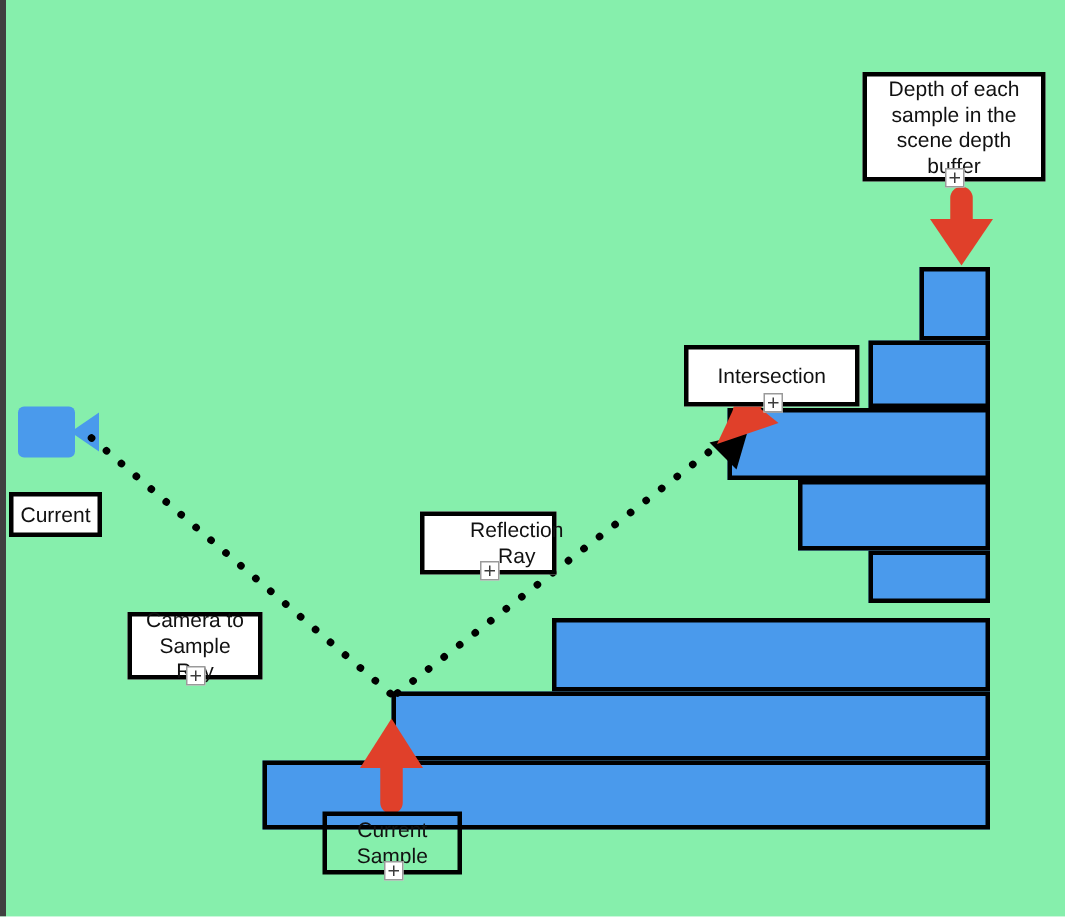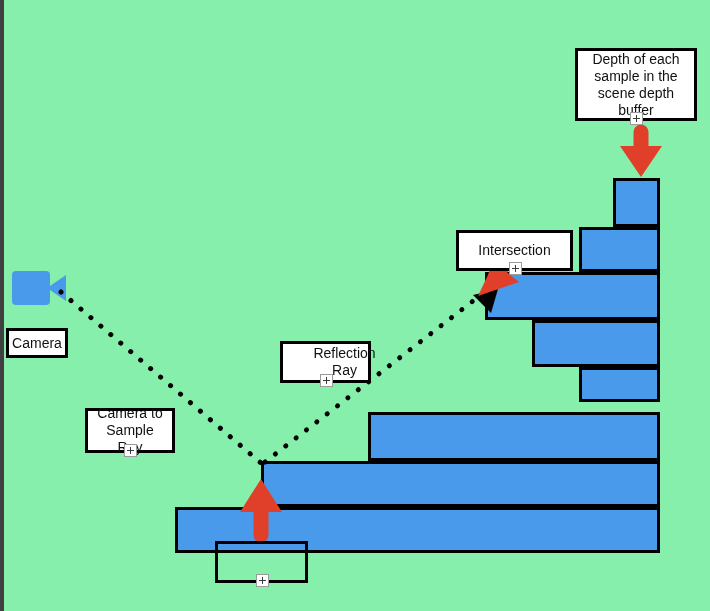--- a/index.html
+++ b/index.html
@@ -189,20 +189,21 @@
     <span>Reflection Ray</span>
     <span class="handle"></span>
   </div>
 
   <div class="label-box" style="left:81px; top:408px; width:90px; height:45px;">
     <span>Camera to Sample Ray</span>
     <span class="handle"></span>
   </div>
 
   <div class="label-box transparent" style="left:211px; top:541px; width:93px; height:42px;">
+    <span>Current Sample</span>
     <span class="handle"></span>
   </div>
 
   <div class="label-box" style="left:2px; top:328px; width:62px; height:30px;">
-    <span>Camera</span>
+    <span>Current</span>
   </div>
 
 </div>
 
 </body></html>

